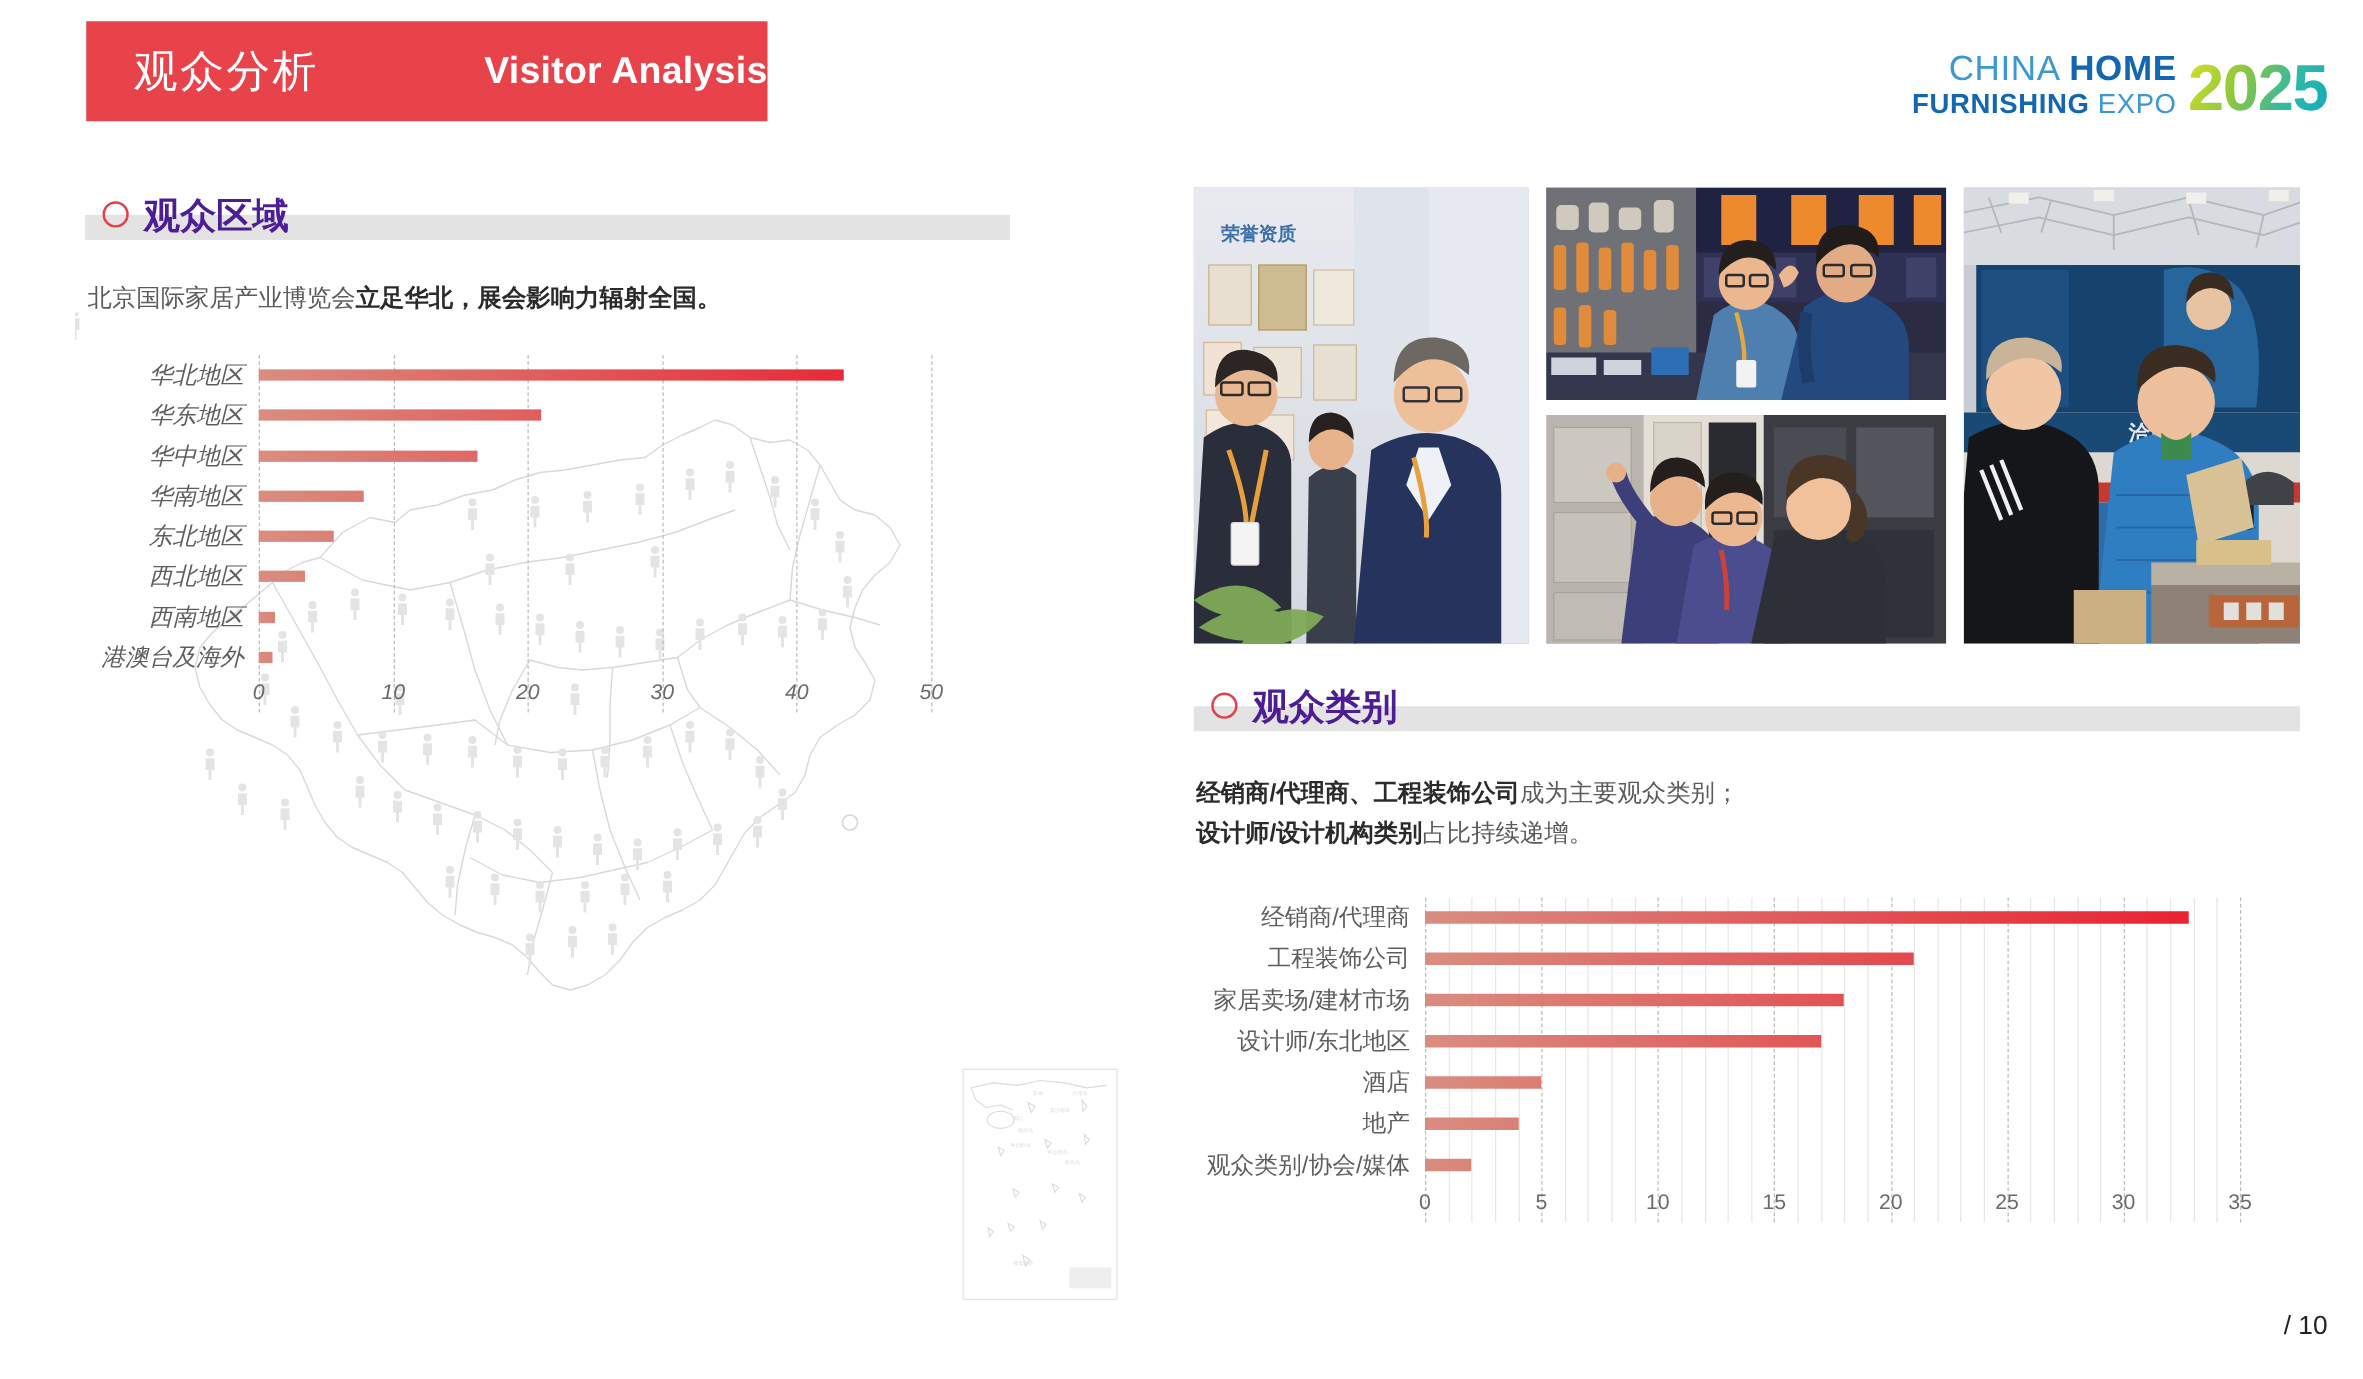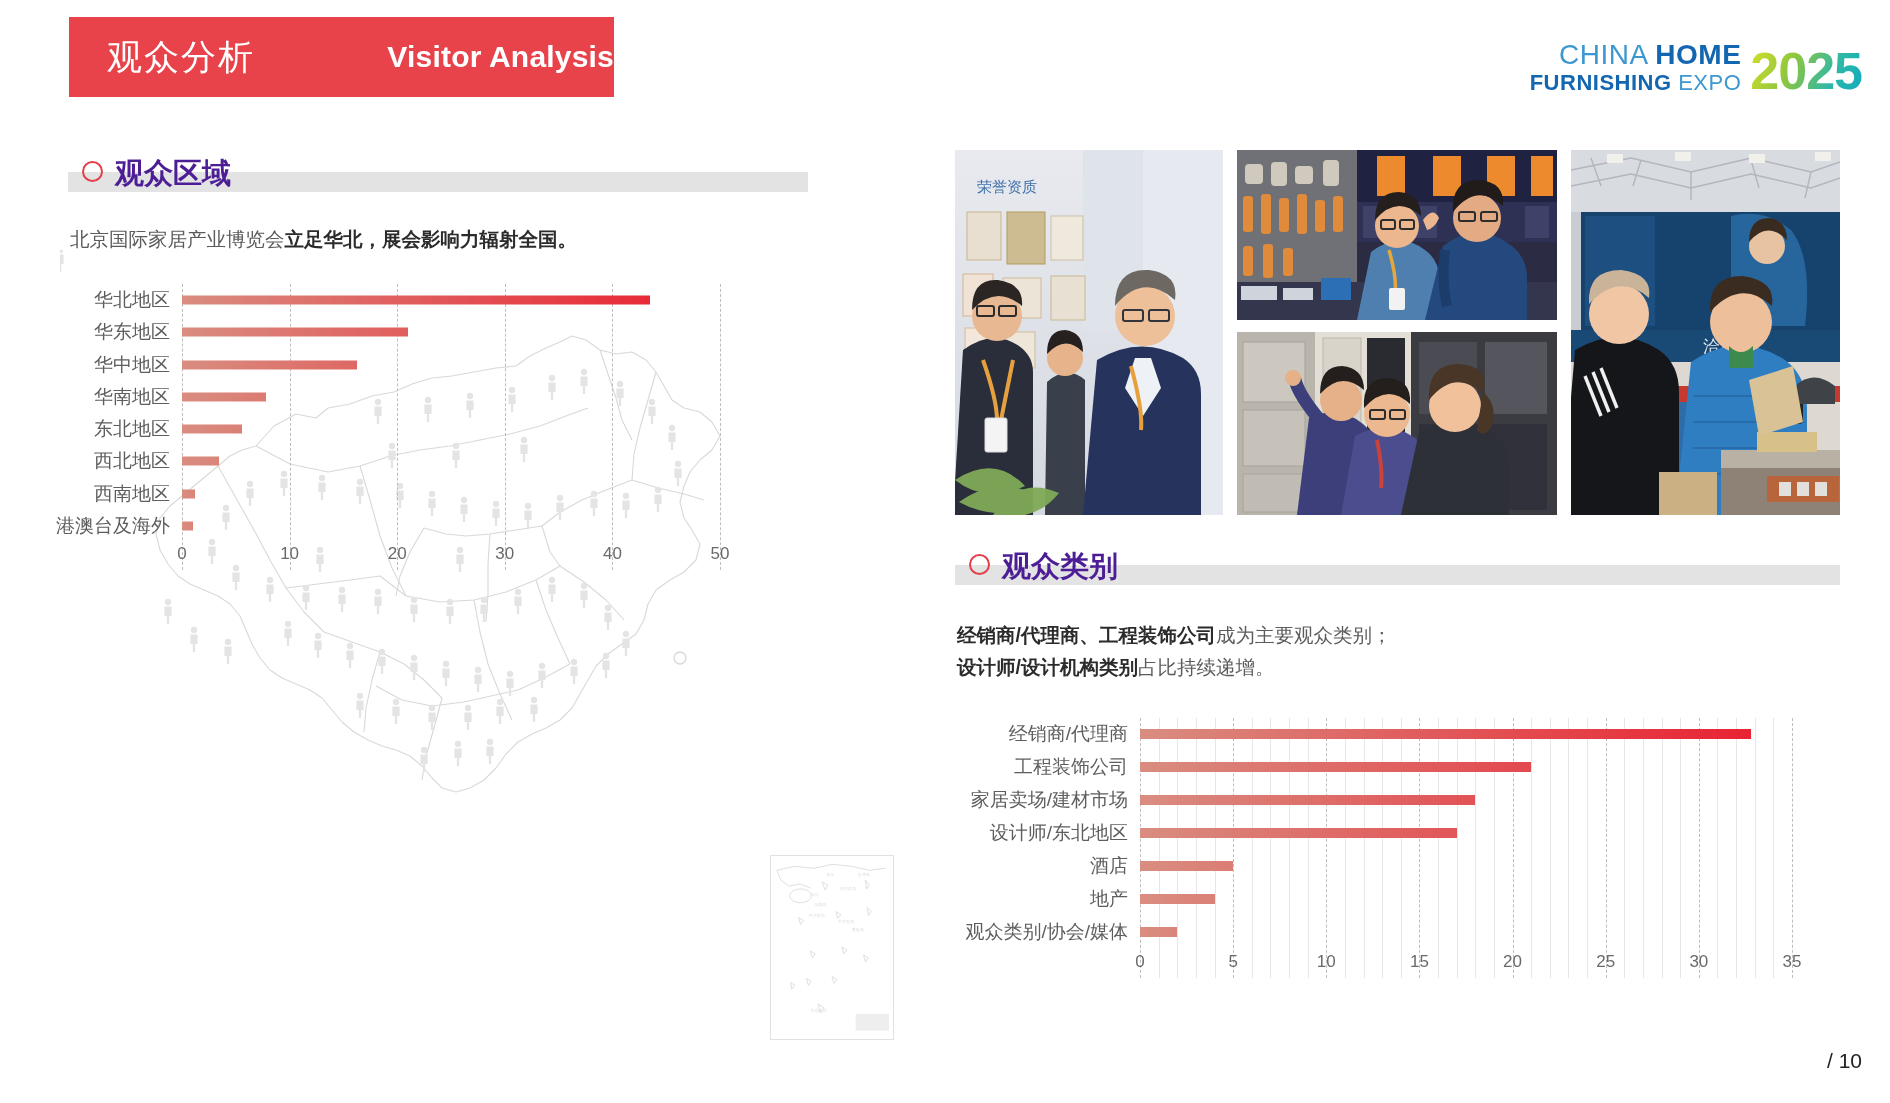--- a/index.html
+++ b/index.html
@@ -88,21 +88,21 @@
   .map-wrap { position:absolute; left: 60px; top: 250px; width: 830px; height: 640px; opacity: .55; }
   .map-wrap svg { width:100%; height:100%; display:block; }
   .inset {
     position:absolute; left:770px; top:855px; width:124px; height:185px;
     border:1px solid #d8d8d8; background:#fff; opacity:.75;
   }
   .inset svg { width:100%; height:100%; }
 
   
   .photos { position:absolute; left: 955px; top: 150px; width: 885px; height: 365px; }
-  .photo { position:absolute; overflow:hidden; background:#c9ccd2; }
+  .photo { position:absolute; overflow:hidden; background:#c9ccd2;font-weight:bold; }
 
   
   #photo1 { left:0; top:0; width:268px; height:365px; }
   
   #photo2 { left:282px; top:0; width:320px; height:170px; }
   
   #photo3 { left:282px; top:182px; width:320px; height:183px; }
   
   #photo4 { left:616px; top:0; width:269px; height:365px; }
 
@@ -288,21 +288,21 @@
         <text x="70" y="34">东沙群岛</text>
         <text x="38" y="62">中沙群岛</text>
           <text x="68" y="68">中沙群岛</text>
         <text x="82" y="76">黄岩岛</text>
         <text x="40" y="158">曾母暗沙</text>
       </g>
       <rect x="86" y="160" width="34" height="17" fill="#e9e9e9" stroke="none"></rect>
     </svg>
   </div>
 
-  <div class="chart" id="chart-region" style="left:52px; top:278px; width:740px; height:300px;">
+  <div class="chart" id="chart-region" style="left:77px; top:278px; width:740px; height:300px;font-style:italic;">
       <div class="plot">
         <div class="gridline" style="left: 130px; top: 6px; bottom: 8px;"></div>
         <div class="gridline" style="left: 237.6px; top: 6px; bottom: 8px;"></div>
         <div class="gridline" style="left: 345.2px; top: 6px; bottom: 8px;"></div>
         <div class="gridline" style="left: 452.8px; top: 6px; bottom: 8px;"></div>
         <div class="gridline" style="left: 560.4px; top: 6px; bottom: 8px;"></div>
         <div class="gridline" style="left: 668px; top: 6px; bottom: 8px;"></div>
         <div class="cat-label" style="top: 22.125px; right: 622px;">华北地区</div>
         <div class="bar" title="华北地区: 43.5" style="left: 130px; top: 22.125px; width: 468.06px; height: 9px; background: linear-gradient(90deg, rgb(217, 141, 128) 0%, rgb(234, 27, 45) 115%);"></div>
         <div class="cat-label" style="top: 54.375px; right: 622px;">华东地区</div>

